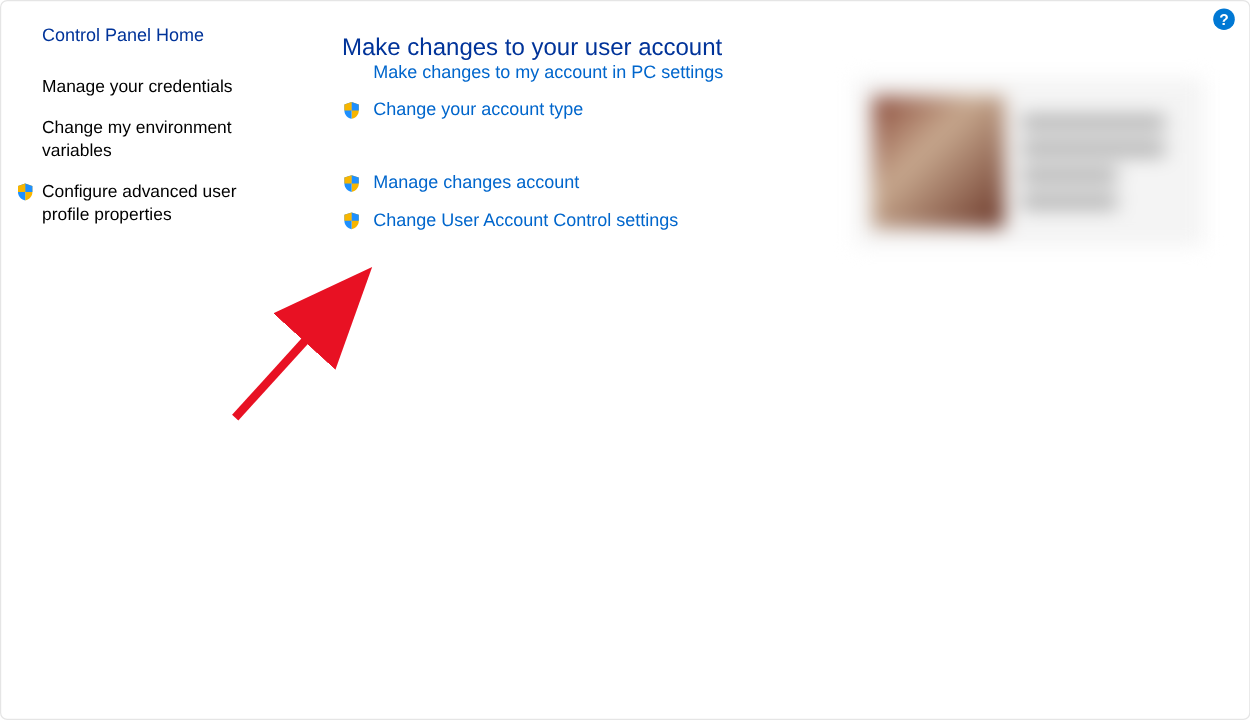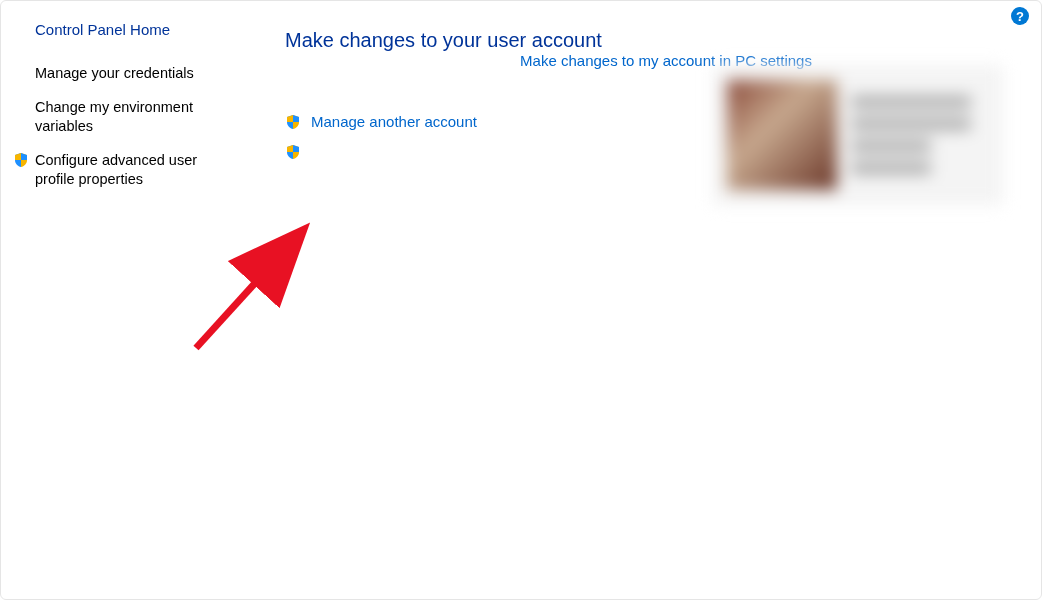--- a/index.html
+++ b/index.html
@@ -80,21 +80,20 @@
     }
     .link-row {
       display: flex;
       align-items: center;
       gap: 10px;
       margin-bottom: 14px;
       cursor: pointer;
     }
     .link-row.indented {
       padding-left: 26px;
-      justify-content: center;
     }
     .link-text {
       color: #0066cc;
       font-size: 15px;
     }
     .shield {
       width: 16px;
       height: 16px;
       flex-shrink: 0;
     }
@@ -179,44 +178,56 @@
 
   <main class="main">
     <h1 class="main-title">
       <span>Make changes to your user account</span>
     </h1>
 
     <div class="link-row indented">
       <span class="link-text">Make changes to my account in PC settings</span>
     </div>
 
+    <div class="link-row">
+      <span class="shield">
+        <svg viewBox="0 0 16 16" width="16" height="16">
+          <path d="M8 1 L14 3 V8 C14 12 11 14.5 8 15 L8 1 Z" fill="#f7b500"></path>
+          <path d="M8 1 L2 3 V8 C2 12 5 14.5 8 15 L8 1 Z" fill="#1e90ff"></path>
+          <path d="M8 1 L14 3 V8 L8 8 Z" fill="#1e90ff"></path>
+          <path d="M8 1 L2 3 V8 L8 8 Z" fill="#f7b500"></path>
+        </svg>
+      </span>
+      <span class="link-text">Change your account type</span>
+    </div>
 
     <div class="group-gap"></div>
 
     <div class="link-row">
       <span class="shield">
         <svg viewBox="0 0 16 16" width="16" height="16">
           <path d="M8 1 L14 3 V8 C14 12 11 14.5 8 15 L8 1 Z" fill="#f7b500"></path>
           <path d="M8 1 L2 3 V8 C2 12 5 14.5 8 15 L8 1 Z" fill="#1e90ff"></path>
           <path d="M8 1 L14 3 V8 L8 8 Z" fill="#1e90ff"></path>
           <path d="M8 1 L2 3 V8 L8 8 Z" fill="#f7b500"></path>
         </svg>
       </span>
-      <span class="link-text">Manage another account</span>
+      <span class="link-text">Manage changes account</span>
     </div>
 
     <div class="link-row">
       <span class="shield">
         <svg viewBox="0 0 16 16" width="16" height="16">
           <path d="M8 1 L14 3 V8 C14 12 11 14.5 8 15 L8 1 Z" fill="#f7b500"></path>
           <path d="M8 1 L2 3 V8 C2 12 5 14.5 8 15 L8 1 Z" fill="#1e90ff"></path>
           <path d="M8 1 L14 3 V8 L8 8 Z" fill="#1e90ff"></path>
           <path d="M8 1 L2 3 V8 L8 8 Z" fill="#f7b500"></path>
         </svg>
       </span>
+      <span class="link-text">Change User Account Control settings</span>
     </div>
 
     <div class="account-card">
       <div class="account-avatar"></div>
       <div class="account-info">
         <div class="account-line"></div>
         <div class="account-line"></div>
         <div class="account-line short"></div>
         <div class="account-line short"></div>
       </div>

